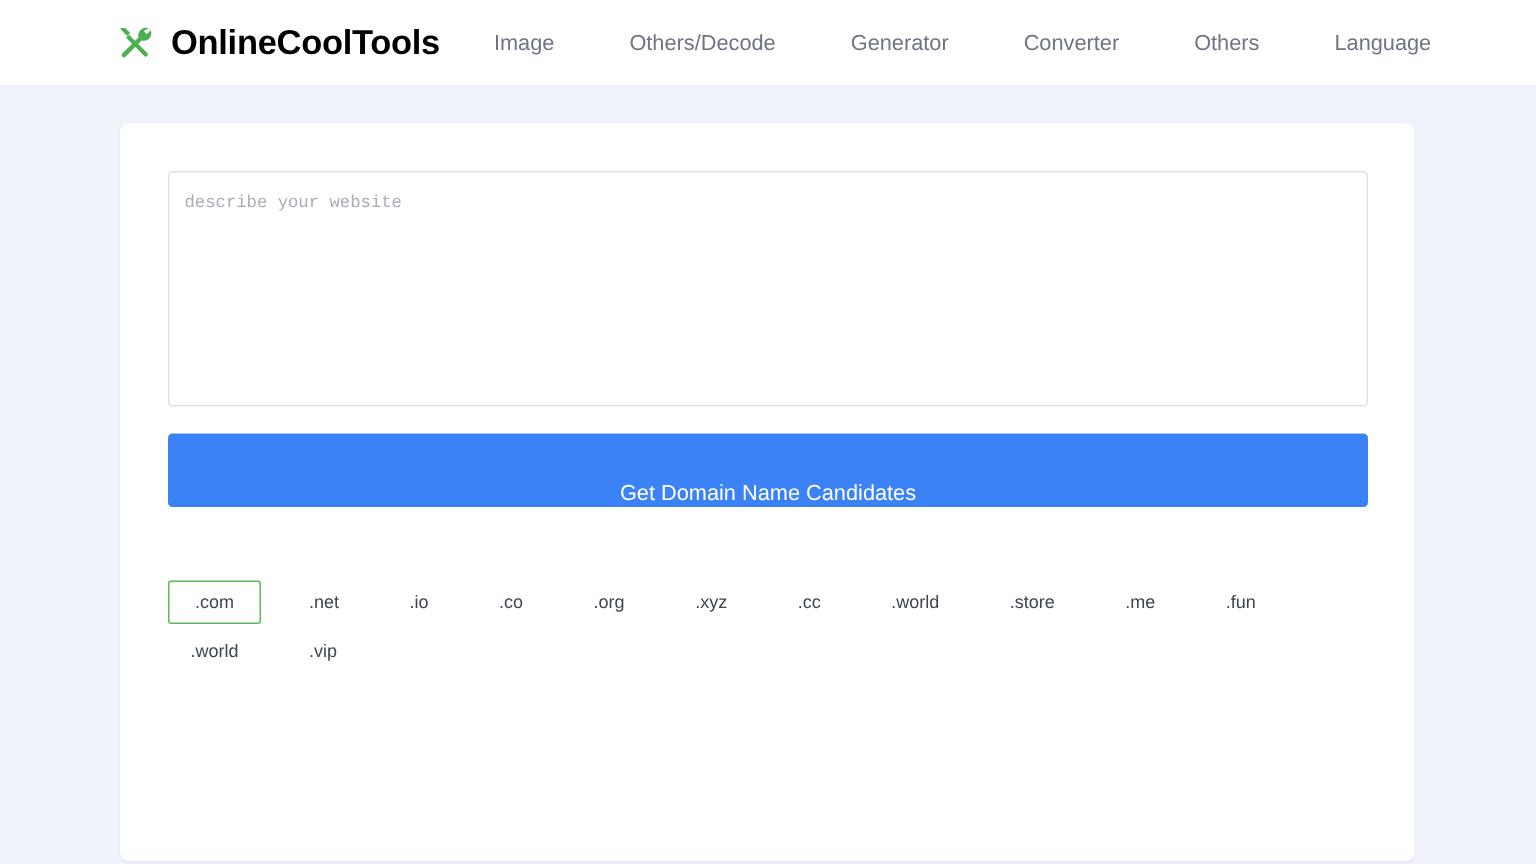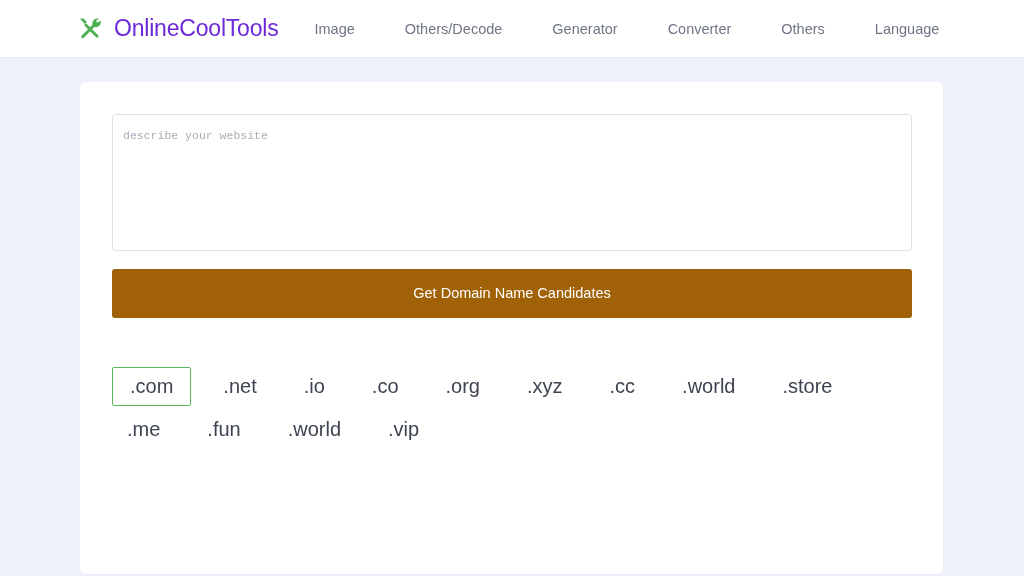--- a/index.html
+++ b/index.html
@@ -35,22 +35,22 @@
     margin-right: 30px;
   }
   .brand-icon {
     width: 28px;
     height: 28px;
     display: block;
     flex: none;
   }
   .brand-name {
     font-size: 23px;
-    font-weight: normal;
-    color: #6d28d9;
+    font-weight: bold;
+    color: #000000;
     letter-spacing: -0.2px;
     white-space: nowrap;
   }
   .main-nav {
     display: flex;
     align-items: flex-start;
   }
   .nav-item {
     font-size: 14.5px;
     color: #6f7585;
@@ -84,62 +84,62 @@
     padding-left: 1px;
   }
 
   
   .form-area {
     padding: 0 1px;
   }
   .describe-input {
     display: block;
     width: 800px;
-    height: 137px;
+    height: 157px;
     border: 1px solid #dfe1e6;
     border-radius: 3px;
     background: #ffffff;
     padding: 12px 10px;
     font-family: "Liberation Mono", "DejaVu Sans Mono", monospace;
     font-size: 11.5px;
     line-height: 1.5;
     color: #33373f;
     resize: none;
     outline: none;
   }
   .describe-input::placeholder {
     color: #a9adb8;
   }
   .submit-button {
     display: block;
     width: 800px;
     height: 49px;
     margin-top: 18px;
-    background: #a16207;
+    background: #3b82f6;
     border: none;
     border-radius: 3px;
     color: #ffffff;
     font-family: "Liberation Sans", sans-serif;
     font-size: 14.5px;
     cursor: pointer;
     text-align: center;
     line-height: 49px;
-    padding: 0;
+    padding: 16px;
   }
 
   
   .tld-list {
     width: 800px;
     margin-top: 49px;
     display: flex;
     flex-wrap: wrap;
     align-items: flex-start;
   }
   .tld-chip {
-    font-size: 20px;
+    font-size: 12px;
     color: #3d4450;
     padding: 6px 14px;
     margin: 0 17px 4px 0;
     border: 1px solid transparent;
     border-radius: 2px;
     background: transparent;
     cursor: pointer;
     font-family: "Liberation Sans", sans-serif;
     line-height: 1.25;
     white-space: nowrap;

